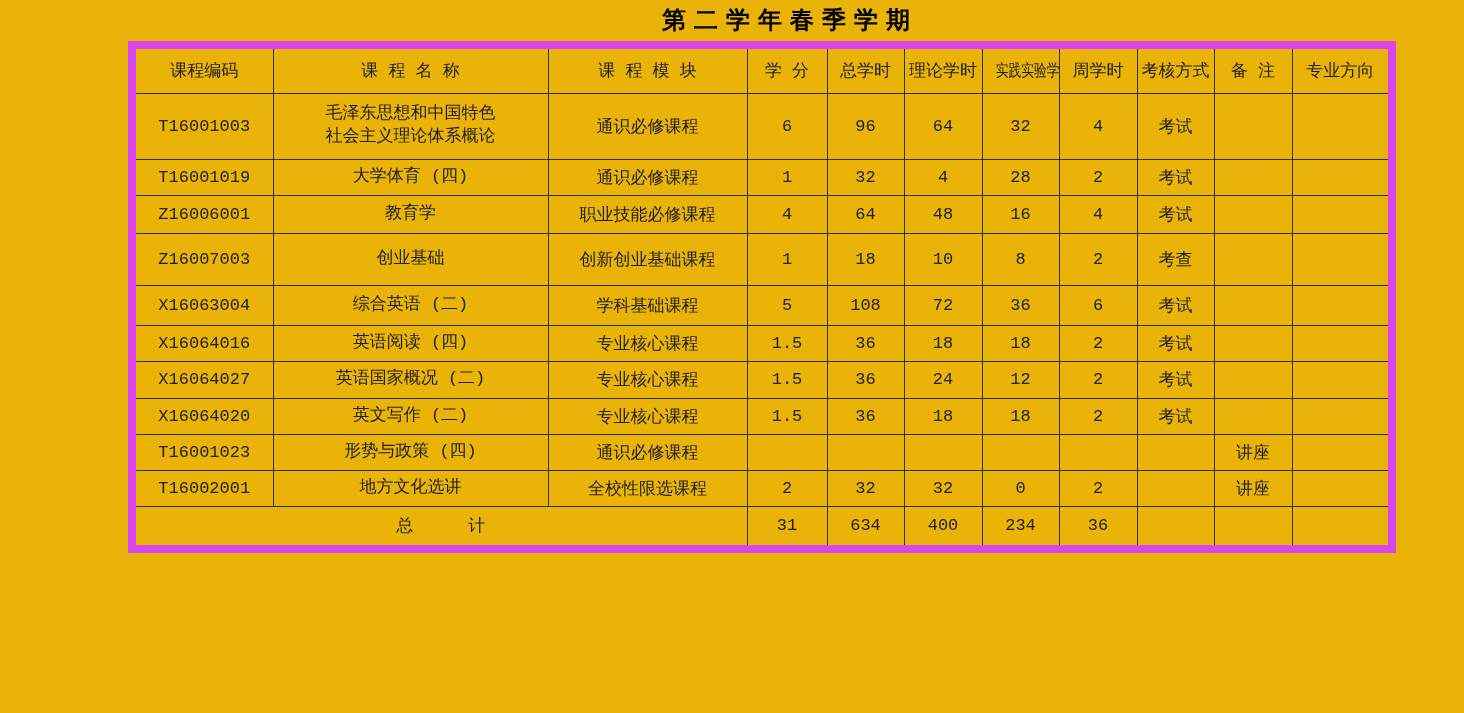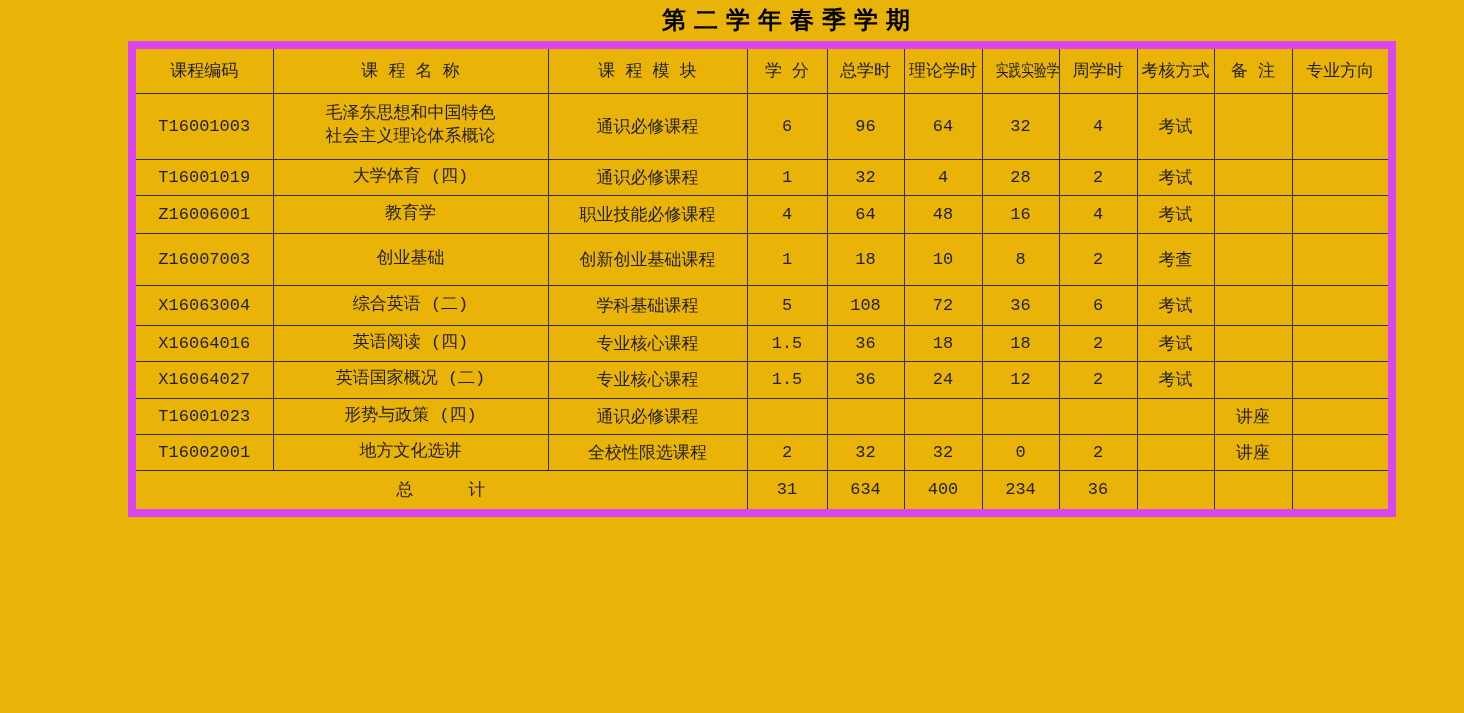--- a/index.html
+++ b/index.html
@@ -193,20 +193,33 @@
           <td>1.5</td>
           <td>36</td>
           <td>24</td>
           <td>12</td>
           <td>2</td>
           <td>考试</td>
           <td></td>
           <td></td>
         </tr>
         <tr>
+          <td>X16064020</td>
+          <td class="name-cell">英文写作 (二)</td>
+          <td>专业核心课程</td>
+          <td>1.5</td>
+          <td>36</td>
+          <td>18</td>
+          <td>18</td>
+          <td>2</td>
+          <td>考试</td>
+          <td></td>
+          <td></td>
+        </tr>
+        <tr>
           <td>T16001023</td>
           <td class="name-cell">形势与政策 (四)</td>
           <td>通识必修课程</td>
           <td></td>
           <td></td>
           <td></td>
           <td></td>
           <td></td>
           <td></td>
           <td>讲座</td>

